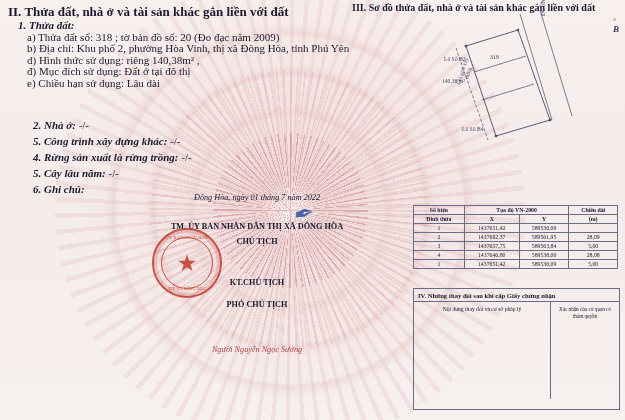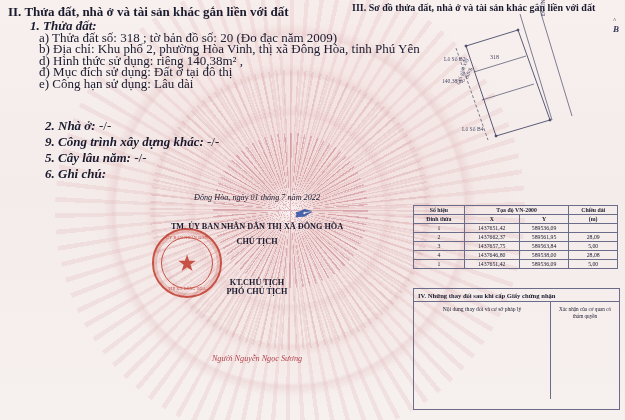--- a/index.html
+++ b/index.html
@@ -40,38 +40,38 @@
     background:
       repeating-conic-gradient(from 0deg at 50% 50%, rgba(196,120,130,.45) 0deg 1.1deg, rgba(196,120,130,0) 1.1deg 5deg),
       radial-gradient(circle,rgba(255,255,255,.75) 0%, rgba(255,255,255,0) 30%);
     pointer-events:none;
   }
 
   .hdr{position:absolute;font-weight:bold;}
   #h-left{left:8px;top:4px;font-size:13px;}
   #h-right{left:352px;top:2px;font-size:10px;}
 
-  .sec{position:absolute;font-size:13px;line-height:11.6px;margin-left:12px;}
+  .sec{position:absolute;font-size:11px;line-height:11.6px;}
   #blk1{left:18px;top:20px;}
   #blk1 .it{font-style:italic;font-weight:bold;}
   #blk1 .ln{white-space:nowrap;}
   .ind{padding-left:9px;}
 
   #blk2{left:33px;top:120px;}
   #blk2 .row{font-style:italic;font-weight:bold;white-space:nowrap;margin-bottom:4.5px;}
   #blk2 .row span.v{font-style:normal;font-weight:normal;}
 
   
   .sign{position:absolute;left:132px;top:193px;width:250px;text-align:center;font-size:8.2px;}
   .sign .d{font-style:italic;}
   .sign .org{font-weight:bold;margin-top:20px;}
   .sign .t1{font-weight:bold;margin-top:6px;}
   .sign .t2{font-weight:bold;margin-top:32px;}
-  .sign .t3{font-weight:bold;}
-  .sign .name{margin-top:58px;font-style:italic;color:#b3434f;}
+  .sign .t3{font-weight:bold;margin-top:13px;}
+  .sign .name{margin-top:36px;font-style:italic;color:#b3434f;}
 
   
   .seal{
     position:absolute;left:152px;top:228px;width:66px;height:66px;border-radius:50%;
     border:2px solid #c0392b;opacity:.85;
     box-shadow:inset 0 0 0 3px rgba(192,57,43,.25);
     color:#c0392b;
   }
   .seal .inner{
     position:absolute;inset:7px;border-radius:50%;border:1px solid #c0392b;
@@ -126,30 +126,34 @@
     <div style="font-size:7px;">^</div>
     <div class="np">B</div>
   </div>
 
   <div class="sec" id="blk1">
     <div class="it">1. Thửa đất:</div>
     <div class="ln ind">a) Thửa đất số: 318 ;            tờ bản đồ số: 20  (Đo đạc năm 2009)</div>
     <div class="ln ind">b) Địa chỉ: Khu phố 2, phường Hòa Vinh, thị xã Đông Hòa, tỉnh Phú Yên</div>
     <div class="ln ind">d) Hình thức sử dụng: riêng    140,38m² ,</div>
     <div class="ln ind">đ) Mục đích sử dụng: Đất ở tại đô thị</div>
-    <div class="ln ind">e) Công hạn sử dụng: Lâu dài</div>
+    <div class="ln ind">e) Chiều hạn sử dụng: Lâu dài</div>
   </div>
 
   <div class="sec" id="blk2">
     <div class="row">
       <span>2. Nhà ở:</span>
       <span class="v">-/-</span>
     </div>
     <div class="row">
-      <span>9. Công trình xây dựng khác:</span>
+      <span>5. Công trình xây dựng khác:</span>
+      <span class="v">-/-</span>
+    </div>
+    <div class="row">
+      <span>4. Rừng sản xuất là rừng trồng:</span>
       <span class="v">-/-</span>
     </div>
     <div class="row">
       <span>5. Cây lâu năm:</span>
       <span class="v">-/-</span>
     </div>
     <div class="row">
       <span>6. Ghi chú:</span>
       <span class="v"></span>
     </div>

